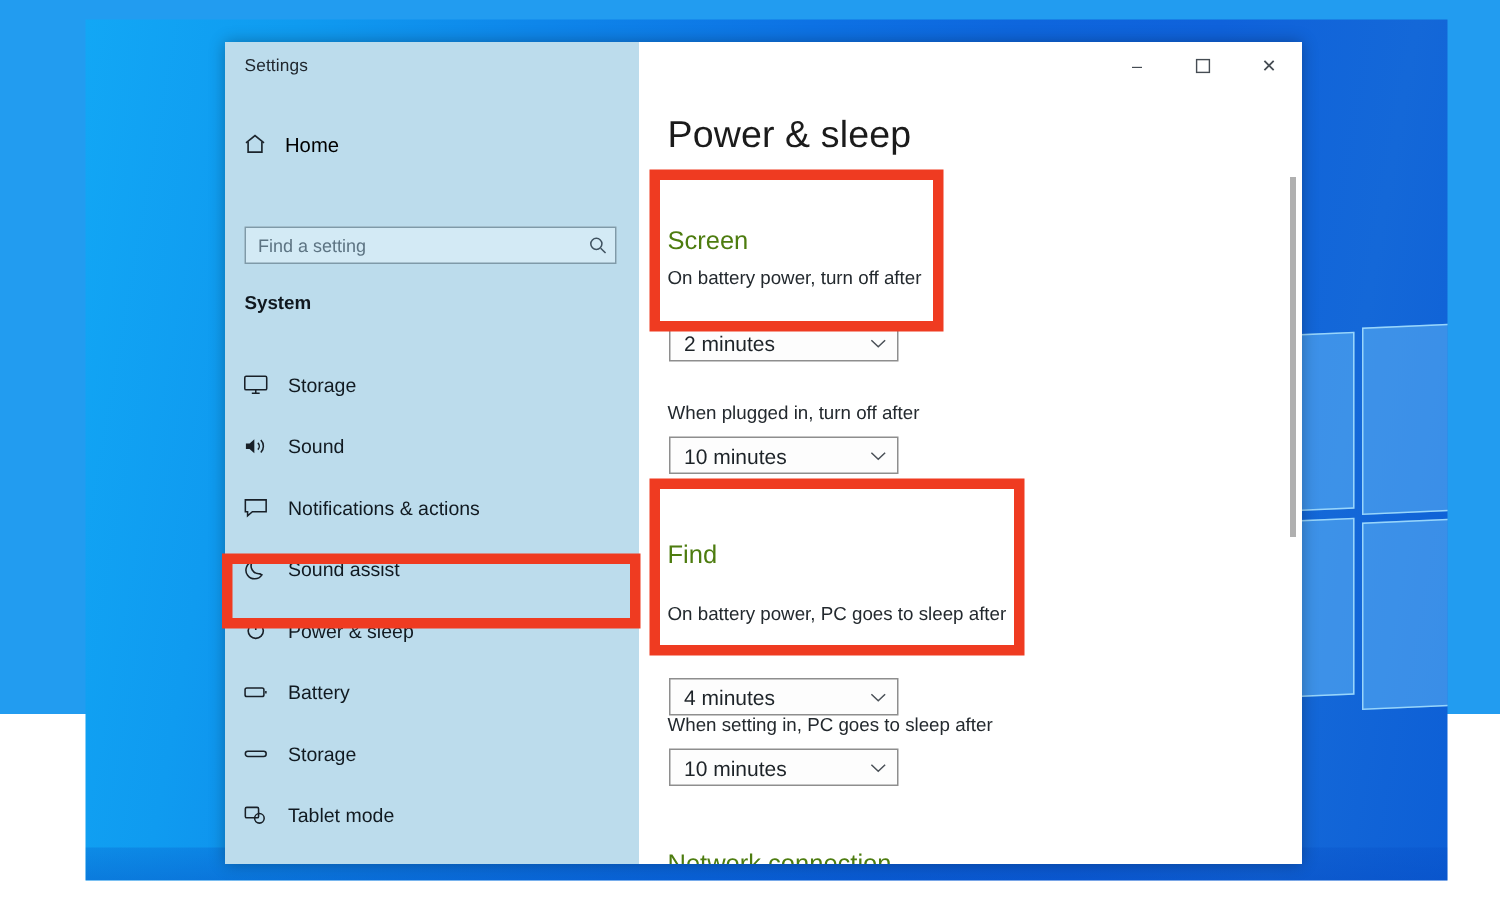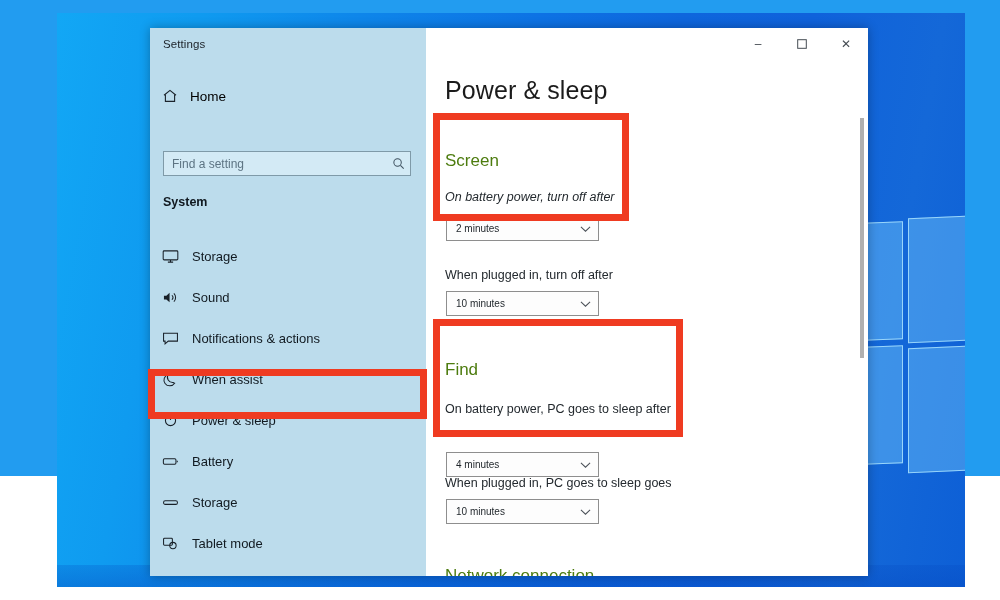--- a/index.html
+++ b/index.html
@@ -178,32 +178,32 @@
     left: 20px;
     width: 153px; height: 25px;
     border: 1px solid #8e8e8e;
     background: #fdfdfd;
     display: flex; align-items: center;
     cursor: default;
   }
   .dropdown .val {
     flex: 1;
     padding-left: 9px;
-    font-size: 10px;
+    font-size: 14px;
     color: #1d2328;
   }
   .dropdown .chev {
     width: 26px;
     display:flex; align-items:center; justify-content:center;
     color:#4b5158;
   }
 
   
   #head-screen { top: 123px; }
-  #lbl-screen-batt { top: 162px; font-style: italic; }
+  #lbl-screen-batt { top: 150px; }
   #dd-screen-batt { top: 188px; }
   #lbl-screen-plug { top: 240px; }
   #dd-screen-plug { top: 263px; }
   #head-sleep { top: 332px; }
   #lbl-sleep-batt { top: 374px; }
   #dd-sleep-batt { top: 396px; margin-top: 28px; }
   #lbl-sleep-plug { top: 448px; }
   #dd-sleep-plug { top: 471px; }
   #head-network { top: 538px; }
 
@@ -304,21 +304,21 @@
           </span>
           <span class="lbl">Notifications &amp; actions</span>
         </div>
 
         <div class="nav-item">
           <span class="icon">
             <svg width="17" height="15" viewBox="0 0 18 16" fill="none" stroke="currentColor" stroke-width="1.1">
               <path d="M11.8 11.2A5.6 5.6 0 0 1 6.6 2.6a6.2 6.2 0 1 0 6.8 9.4 5.6 5.6 0 0 1-1.6-.8z"></path>
             </svg>
           </span>
-          <span class="lbl">When assist</span>
+          <span class="lbl">Sound assist</span>
         </div>
 
         <div class="nav-item selected">
           <span class="icon">
             <svg width="17" height="15" viewBox="0 0 18 16" fill="none" stroke="currentColor" stroke-width="1.15">
               <path d="M5.2 4.2a5.4 5.4 0 1 0 7.6 0"></path>
                 <path d="M9 1.4v6"></path>
             </svg>
           </span>
           <span class="lbl">Power &amp; sleep</span>
@@ -407,21 +407,21 @@
 
       <div class="dropdown" id="dd-sleep-batt">
         <span class="val">4 minutes</span>
         <span class="chev">
           <svg width="11" height="8" viewBox="0 0 12 8" fill="none" stroke="currentColor" stroke-width="1.1">
             <path d="M1 1.6 6 6.4 11 1.6"></path>
           </svg>
         </span>
       </div>
 
-      <div class="field-label" id="lbl-sleep-plug">When plugged in, PC goes to sleep goes</div>
+      <div class="field-label" id="lbl-sleep-plug">When setting in, PC goes to sleep after</div>
 
       <div class="dropdown" id="dd-sleep-plug">
         <span class="val">10 minutes</span>
         <span class="chev">
           <svg width="11" height="8" viewBox="0 0 12 8" fill="none" stroke="currentColor" stroke-width="1.1">
             <path d="M1 1.6 6 6.4 11 1.6"></path>
           </svg>
         </span>
       </div>
 

